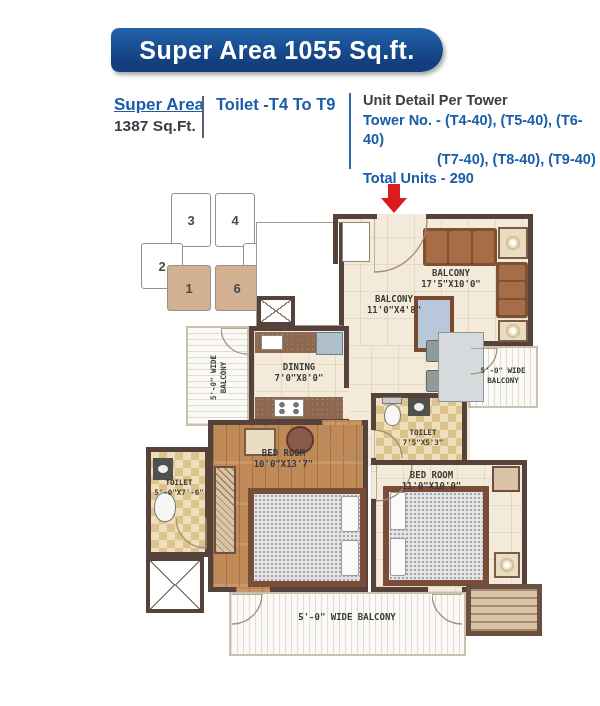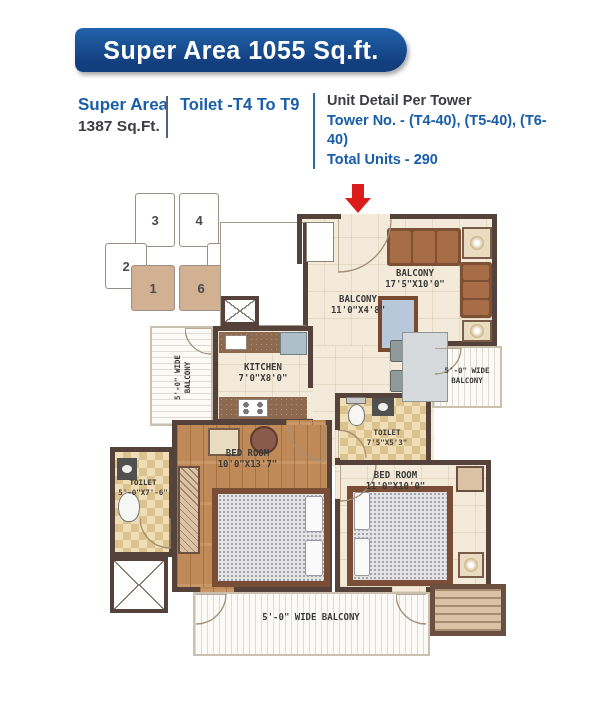--- a/index.html
+++ b/index.html
@@ -1,17 +1,17 @@
 <!DOCTYPE html>
 <html><head>
 <meta charset="utf-8">
 <style>
   * { margin:0; padding:0; box-sizing:border-box; }
   body { background:#fff; font-family:"Liberation Sans", sans-serif; }
-  #page { position:relative; width:564px; height:706px; background:#fff; overflow:hidden; }
+  #page { position:relative; width:564px; height:706px; background:#fff; overflow:hidden;margin-left:36px; }
   .abs { position:absolute; }
 
   
   .banner { left:75px; top:28px; width:332px; height:44px;
     background:linear-gradient(#2263ab, #123e7e 80%);
     border-radius:8px 22px 22px 8px;
     box-shadow:2px 3px 4px rgba(0,0,0,.35);
     display:flex; align-items:center; justify-content:center; }
   .banner span { color:#fff; font-size:25px; font-weight:700; letter-spacing:.5px; }
 
@@ -88,31 +88,32 @@
 </head>
 <body>
 
 <div id="page">
 
   <div class="abs banner">
     <span>Super Area 1055 Sq.ft.</span>
   </div>
 
   <div class="abs info-col" style="left:78px; top:94px;">
-    <div class="blue" style="font-size:17px;">Super Area</div>
+    <div class="blue" style="font-size:17px;text-decoration:underline;">Super Area</div>
     <div class="dark">1387 Sq.Ft.</div>
   </div>
   <div class="abs vr" style="left:166px; top:96px; height:42px;"></div>
   <div class="abs info-col" style="left:180px; top:94px;">
     <div class="blue" style="font-size:16.5px;">Toilet -T4 To T9</div>
   </div>
   <div class="abs vr2" style="left:313px; top:93px; height:76px;"></div>
   <div class="abs info-col" style="left:327px; top:91px; font-size:14.5px; line-height:19.5px;">
     <div class="dark">Unit Detail Per Tower</div>
     <div class="blue">Tower No. - (T4-40), (T5-40), (T6-40)</div>
+    <div class="blue indent">(T7-40), (T8-40), (T9-40)</div>
     <div class="blue">Total Units - 290</div>
   </div>
 
   <div class="abs" style="left:103px; top:193px; width:148px; height:120px;">
     <div class="abs kp" style="left:32px; top:0; width:40px; height:54px;">3</div>
     <div class="abs kp" style="left:76px; top:0; width:40px; height:54px;">4</div>
     <div class="abs kp" style="left:2px; top:50px; width:42px; height:46px;">2</div>
     <div class="abs kp" style="left:104px; top:50px; width:42px; height:46px;">5</div>
     <div class="abs kp hl" style="left:28px; top:72px; width:44px; height:46px;">1</div>
     <div class="abs kp hl" style="left:76px; top:72px; width:44px; height:46px;">6</div>
@@ -241,21 +242,21 @@
 
   <div class="abs rlabel" style="left:370px; top:268px; width:90px;">
     <div>BALCONY</div>
       <div>17'5"X10'0"</div>
   </div>
   <div class="abs rlabel" style="left:318px; top:294px; width:80px;">
     <div>BALCONY</div>
       <div>11'0"X4'8"</div>
   </div>
   <div class="abs rlabel" style="left:222px; top:362px; width:82px;">
-    <div>KITCHEN</div>
+    <div>DINING</div>
       <div>7'0"X8'0"</div>
   </div>
   <div class="abs rlabel small" style="left:352px; top:428px; width:70px;">
     <div>TOILET</div>
       <div>7'5"X5'3"</div>
   </div>
   <div class="abs rlabel small" style="left:112px; top:478px; width:62px;">
     <div>TOILET</div>
       <div>5'-0"X7'-6"</div>
   </div>

